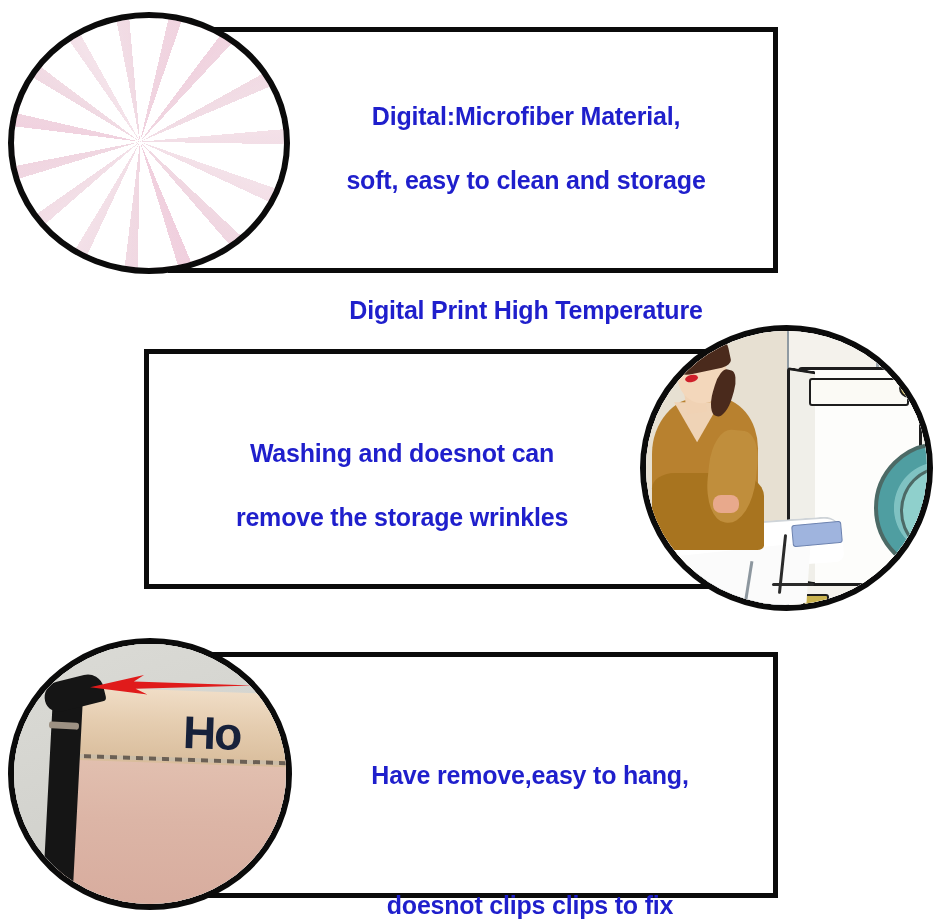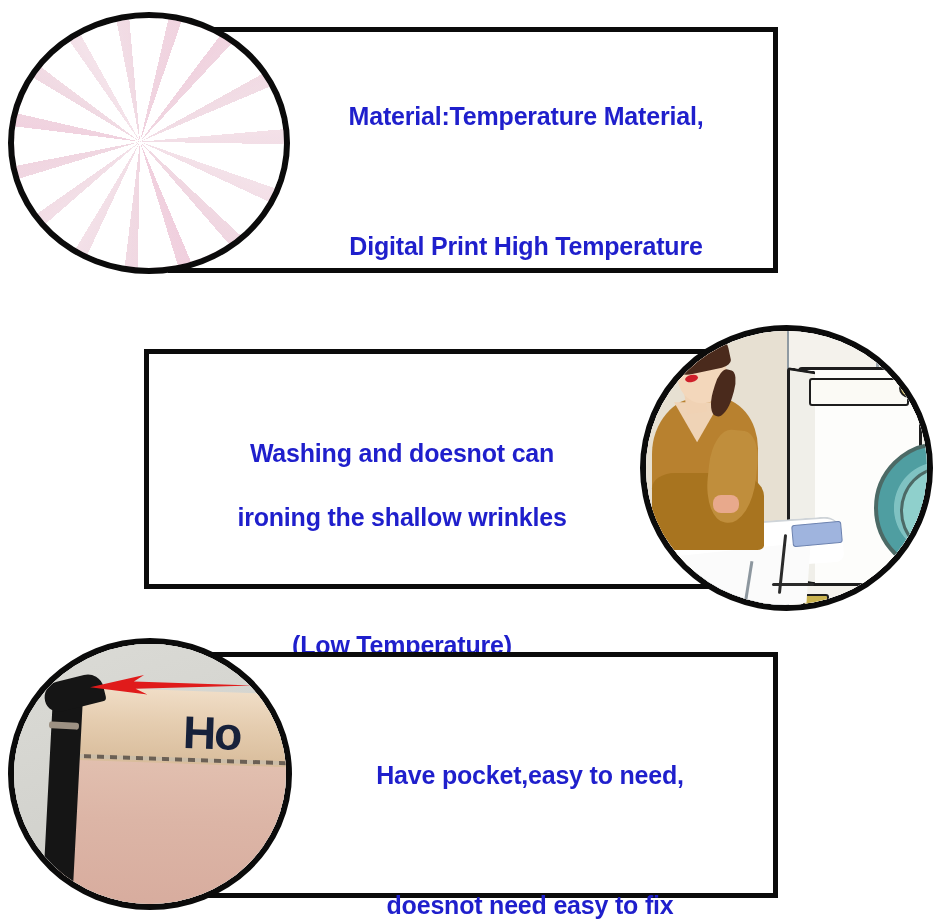--- a/index.html
+++ b/index.html
@@ -210,32 +210,32 @@
   <div class="frame" id="panel1-frame"></div>
 
   <div class="oval" id="panel1-oval">
     <div class="fabric"></div>
     <div class="fabric-swirl2"></div>
     <div class="fabric-sheen"></div>
     <div class="fabric-core"></div>
   </div>
 
   <div class="copy" id="panel1-copy">
-    <span class="line">Material:Temperature Material,</span>
+    <span class="line">Digital:Microfiber Material,</span>
+    <span class="line">soft, easy to clean and storage</span>
     <span class="gap"></span>
     <span class="line">Digital Print High Temperature</span>
   </div>
 
   <div class="frame" id="panel2-frame"></div>
 
   <div class="copy" id="panel2-copy">
     <span class="line">Washing and doesnot can</span>
-    <span class="line">ironing the shallow wrinkles</span>
+    <span class="line">remove the storage wrinkles</span>
     <span class="gap"></span>
-    <span class="line">(Low Temperature)</span>
   </div>
 
   <div class="oval" id="panel2-oval">
     <div class="scene">
       <div class="sc-wallL"></div>
       <div class="sc-wallR"></div>
       <div class="sc-floor2"></div>
       <div class="sc-floor"></div>
       <div class="sc-shelf"></div>
       <div class="sc-book1"></div>
@@ -290,18 +290,18 @@
       <div class="p3-rod"></div>
       <div class="p3-rodtop"></div>
       <div class="p3-ferule"></div>
       <svg class="p3-arrow" viewBox="0 0 200 40" preserveAspectRatio="none">
         <polygon points="200,16 58,10 70,0 6,19 74,30 60,21" fill="#e01b1b"></polygon>
       </svg>
     </div>
   </div>
 
   <div class="copy" id="panel3-copy">
-    <span class="line">Have pocket,easy to need,</span>
+    <span class="line">Have remove,easy to hang,</span>
     <span class="gap"></span>
-    <span class="line">doesnot need easy to fix</span>
+    <span class="line">doesnot clips clips to fix</span>
   </div>
 
 </div>
 
 </body></html>

